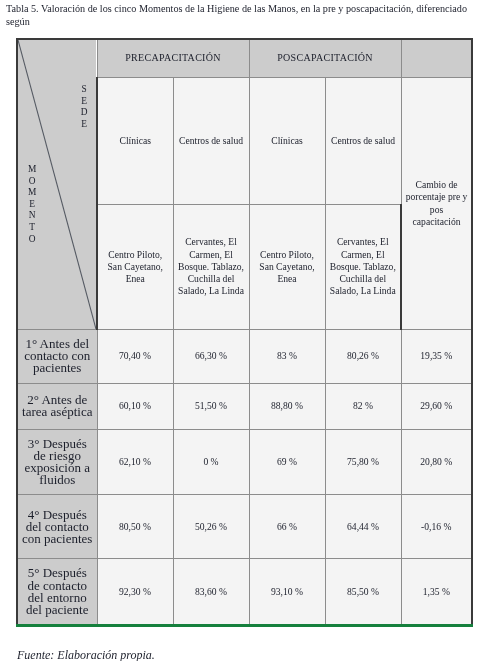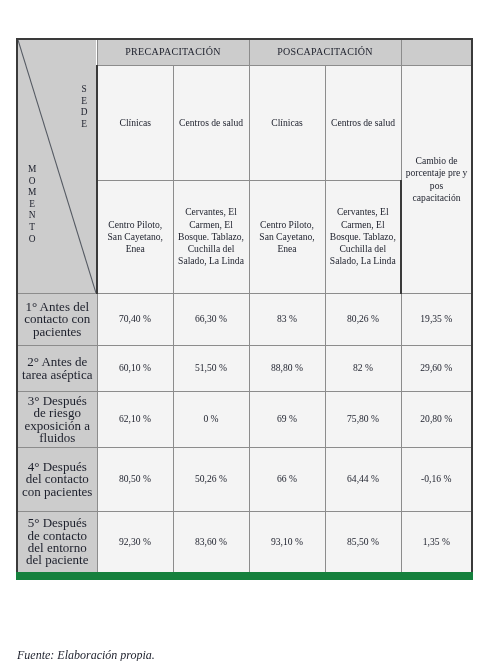--- a/index.html
+++ b/index.html
@@ -44,30 +44,30 @@
   }
   table.data {
     border-collapse: collapse;
     table-layout: fixed;
     width: 455px;
     font-size: 9.6px;
     color: #1c1f2b;
   }
   table.data td, table.data th {
     border: 1px solid #8c8c8c;
-    padding: 2px 3px;
+    padding: 8px 3px;
     vertical-align: middle;
     text-align: center;
     font-weight: normal;
     line-height: 12.2px;
     background: #f4f4f4;
   }
   
   table.data tr.toprule > * { border-top: 2px solid #3a3a3a; }
-  table.data tr.bottomrule > * { border-bottom: 8px solid #15803d; }
+  table.data tr.bottomrule > * { border-bottom: 3px solid #15803d; }
   table.data tr > *:first-child { border-left: 2px solid #3a3a3a; }
   table.data tr > *:last-child { border-right: 2px solid #3a3a3a; }
 
   .gray { background: #cccccc !important; }
 
   .grp-head {
     letter-spacing: 0.3px;
     font-size: 10px;
     height: 21px;
   }
@@ -130,20 +130,21 @@
     font-style: italic;
     color: #1c1f2b;
   }
 </style>
 </head>
 <body>
 
 <div class="page">
 
   <div class="caption">
+    <span class="line1">Tabla 5. Valoración de los cinco Momentos de la Higiene de las Manos, en la pre y poscapacitación, diferenciado según</span>
   </div>
 
   <div class="tbl-wrap">
     <table class="data">
       <colgroup>
         <col style="width:80px">
         <col style="width:76px">
         <col style="width:76px">
         <col style="width:76px">
         <col style="width:76px">

